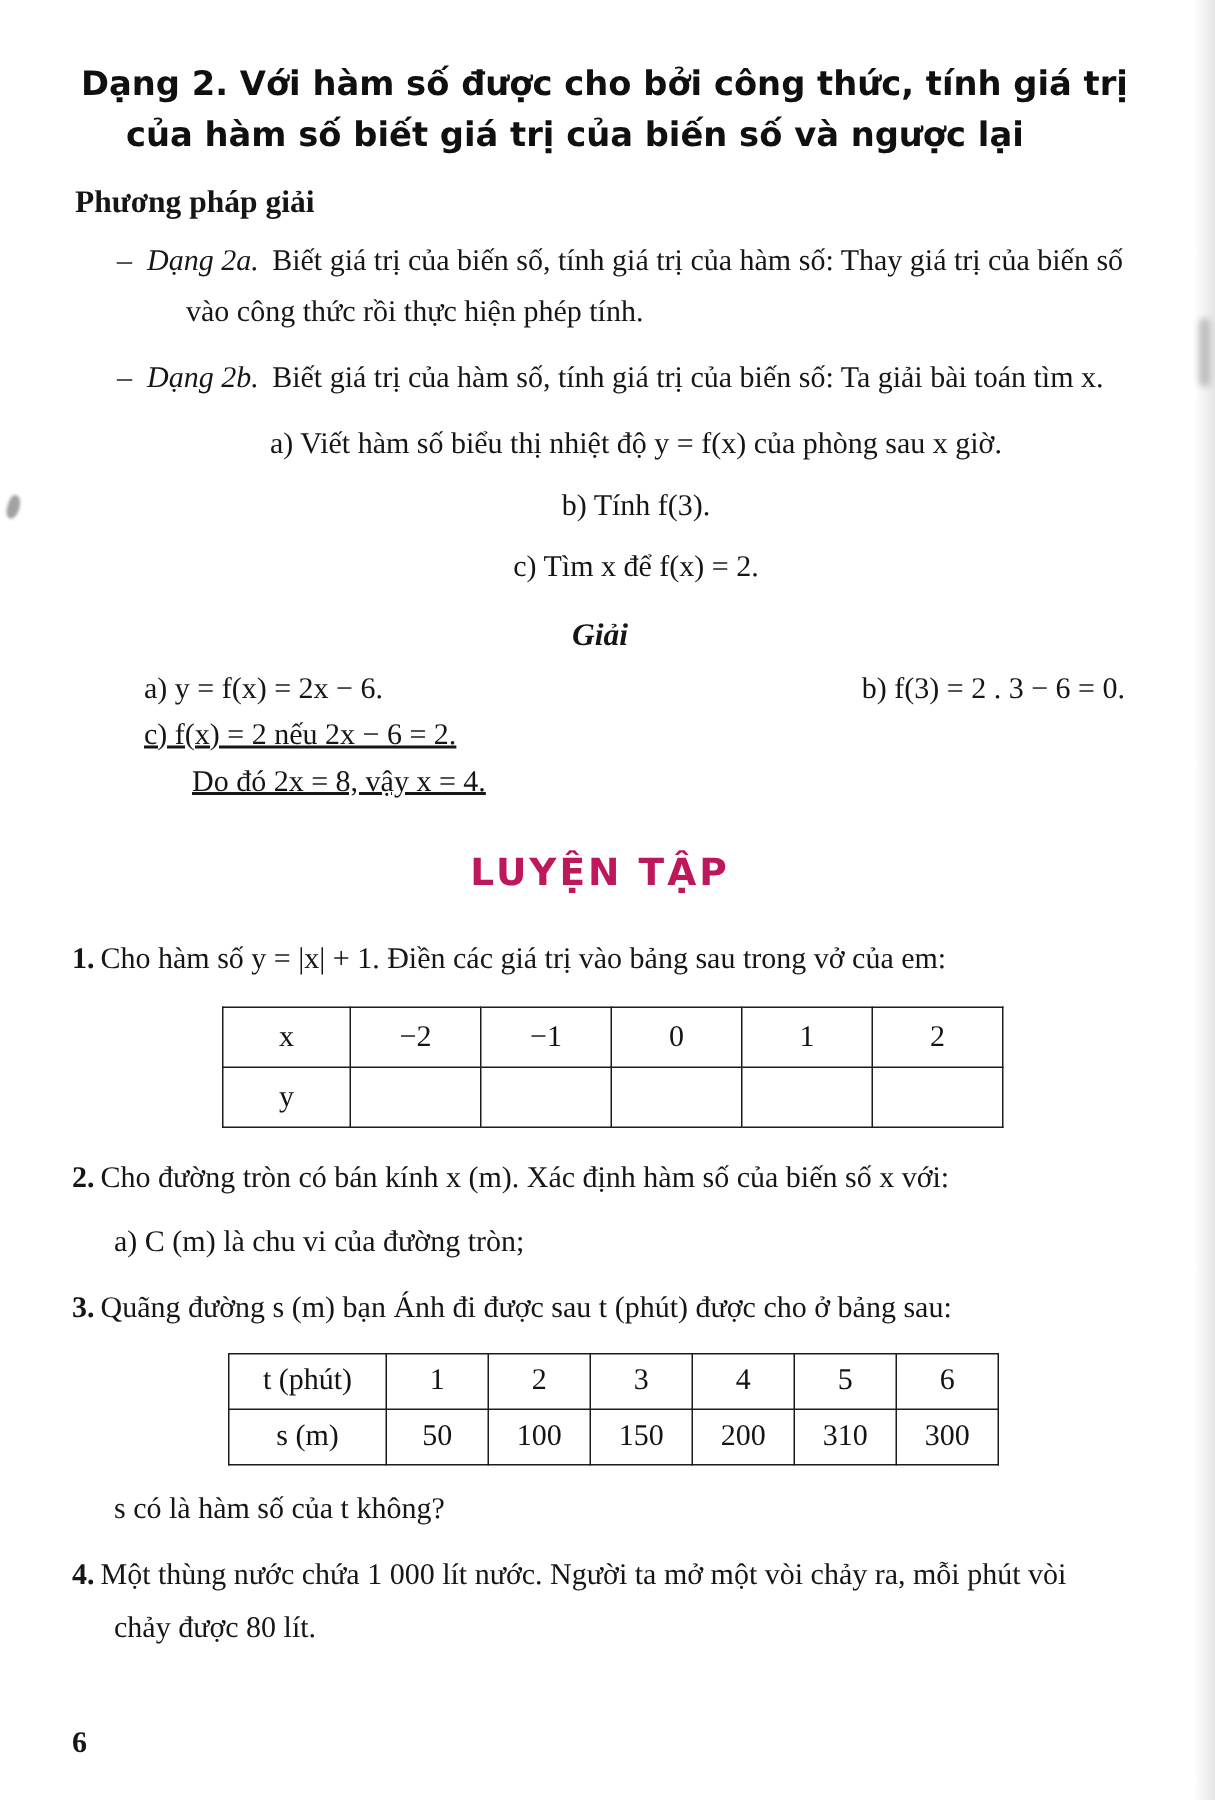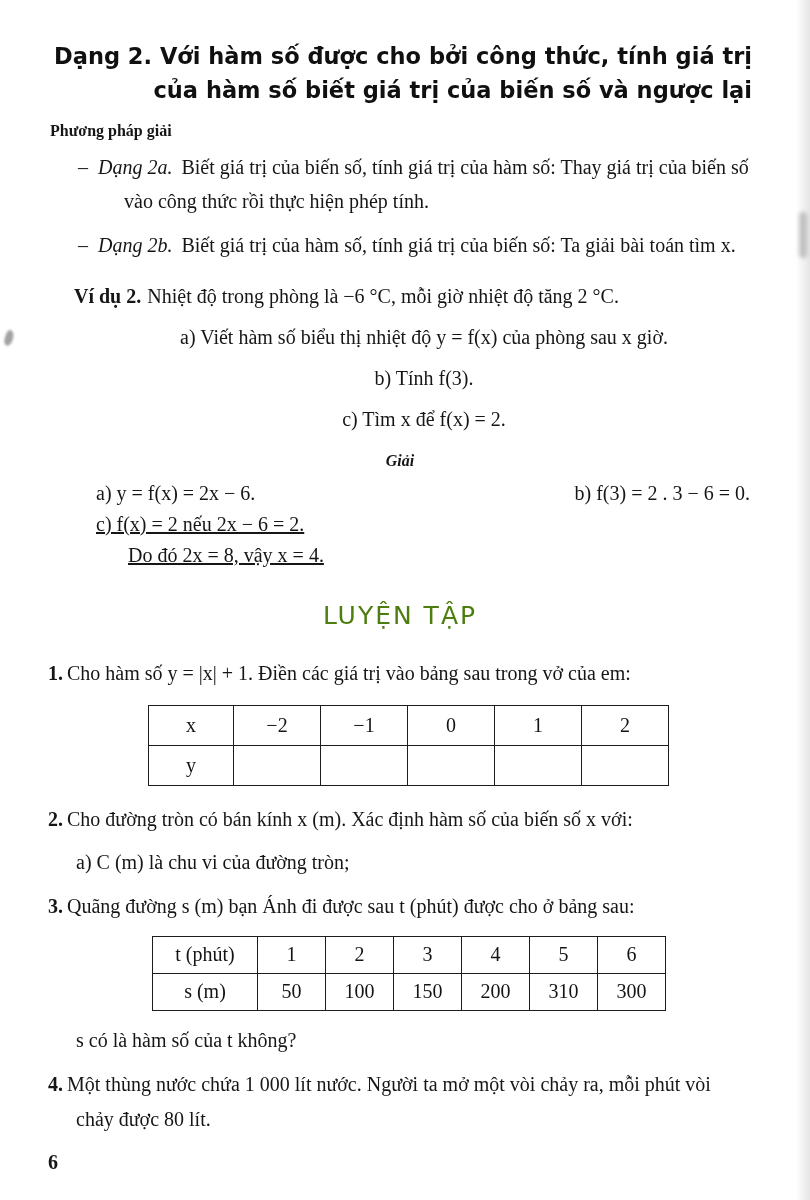--- a/index.html
+++ b/index.html
@@ -16,45 +16,44 @@
     padding:40px 58px 0 48px;
     background:#ffffff;
   }
   
   .heading{
     font-family:"DejaVu Sans", sans-serif;
     font-size:22.5px;font-weight:bold;line-height:1.5;
     margin:0 0 14px 6px;
     padding-left:30px;text-indent:-30px;
     color:#101010;
-    text-align:right;
   }
-  .method-title{font-weight:bold;font-size:16px;margin:4px 0 10px 2px;}
+  .method-title{font-weight:bold;font-size:21px;margin:4px 0 10px 2px;}
   .method-item{
     margin:0 0 10px 30px;
     padding-left:46px;text-indent:-46px;
     line-height:1.72;
   }
   .method-item .dash{margin-right:10px;}
   .method-item .label{font-style:italic;margin-right:4px;}
   .example{margin:16px 0 8px 26px;line-height:1.7;}
   .example .label{font-weight:bold;margin-right:6px;}
   .example-part{margin:8px 0 8px 48px;line-height:1.65;text-align:center;}
   .solution-title{
     text-align:center;font-weight:bold;font-style:italic;
-    font-size:16px;margin:16px 0 12px 0;
+    font-size:21px;margin:16px 0 12px 0;
   }
   .sol-row{display:flex;justify-content:space-between;margin:4px 0 8px 48px;padding-right:2px;}
   .sol-line{margin:8px 0 8px 48px;text-decoration:underline;}
   .sol-line.indent{margin-left:80px;}
   .practice-title{
     text-align:center;
     font-family:"DejaVu Sans", sans-serif;
-    font-weight:normal;font-size:25px;letter-spacing:2px;
-    margin:34px 0 26px 0;color:#4d7c0f;
+    font-weight:bold;font-size:25px;letter-spacing:2px;
+    margin:34px 0 26px 0;color:#be185d;
   }
   .exercise{
     padding-left:28px;text-indent:-28px;
     line-height:1.75;margin:10px 0 8px 0;
   }
   .exercise .num{font-weight:bold;margin-right:4px;}
   .sub{margin:6px 0 6px 28px;line-height:1.7;}
   table{border-collapse:collapse;background:#fff;}
   td{
     border:1.6px solid #1c1c1c;text-align:center;
@@ -95,23 +94,20 @@
   <div class="method-title">Phương pháp giải</div>
 
   <div class="method-item">
     <span class="dash">–</span><span class="label">Dạng 2a.</span> <span>Biết giá trị của biến số, tính giá trị của hàm số: Thay giá trị của biến số vào công thức rồi thực hiện phép tính.</span>
   </div>
 
   <div class="method-item">
     <span class="dash">–</span><span class="label">Dạng 2b.</span> <span>Biết giá trị của hàm số, tính giá trị của biến số: Ta giải bài toán tìm x.</span>
   </div>
 
-  <div class="example">
-    <span class="label">Ví dụ 2.</span><span>Nhiệt độ trong phòng là −6 °C, mỗi giờ nhiệt độ tăng 2 °C.</span>
-  </div>
 
   <div class="example-part">a) Viết hàm số biểu thị nhiệt độ y = f(x) của phòng sau x giờ.</div>
   <div class="example-part">b) Tính f(3).</div>
   <div class="example-part">c) Tìm x để f(x) = 2.</div>
 
   <div class="solution-title">Giải</div>
 
   <div class="sol-row">
     <span>a) y = f(x) = 2x − 6.</span>
     <span>b) f(3) = 2 . 3 − 6 = 0.</span>

